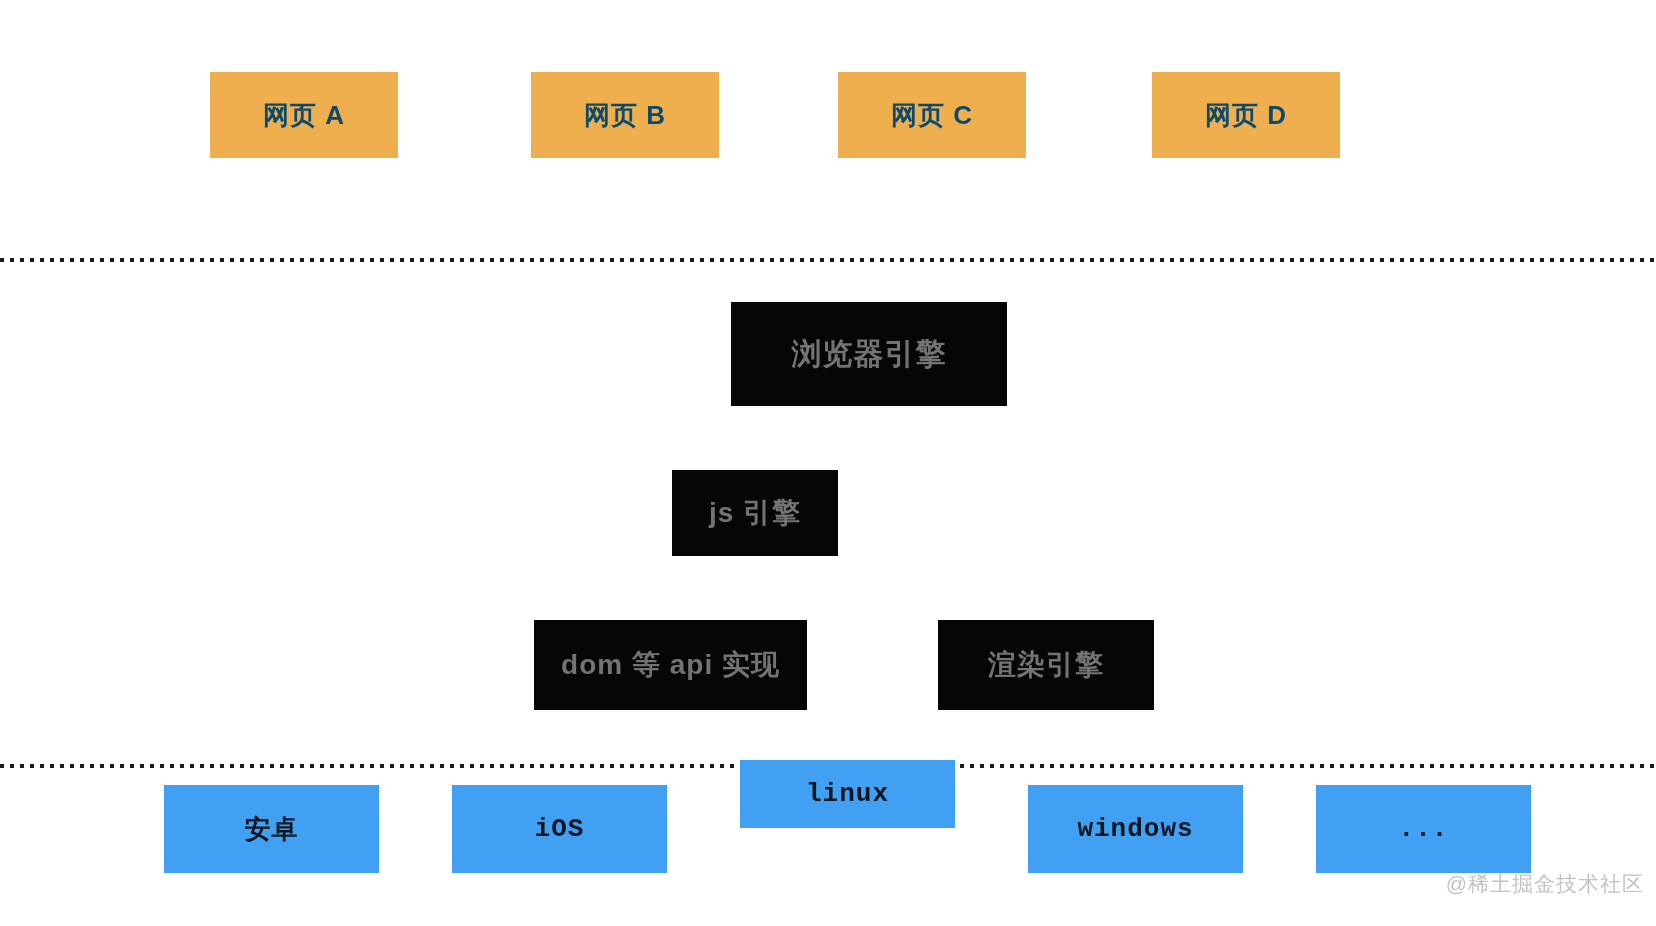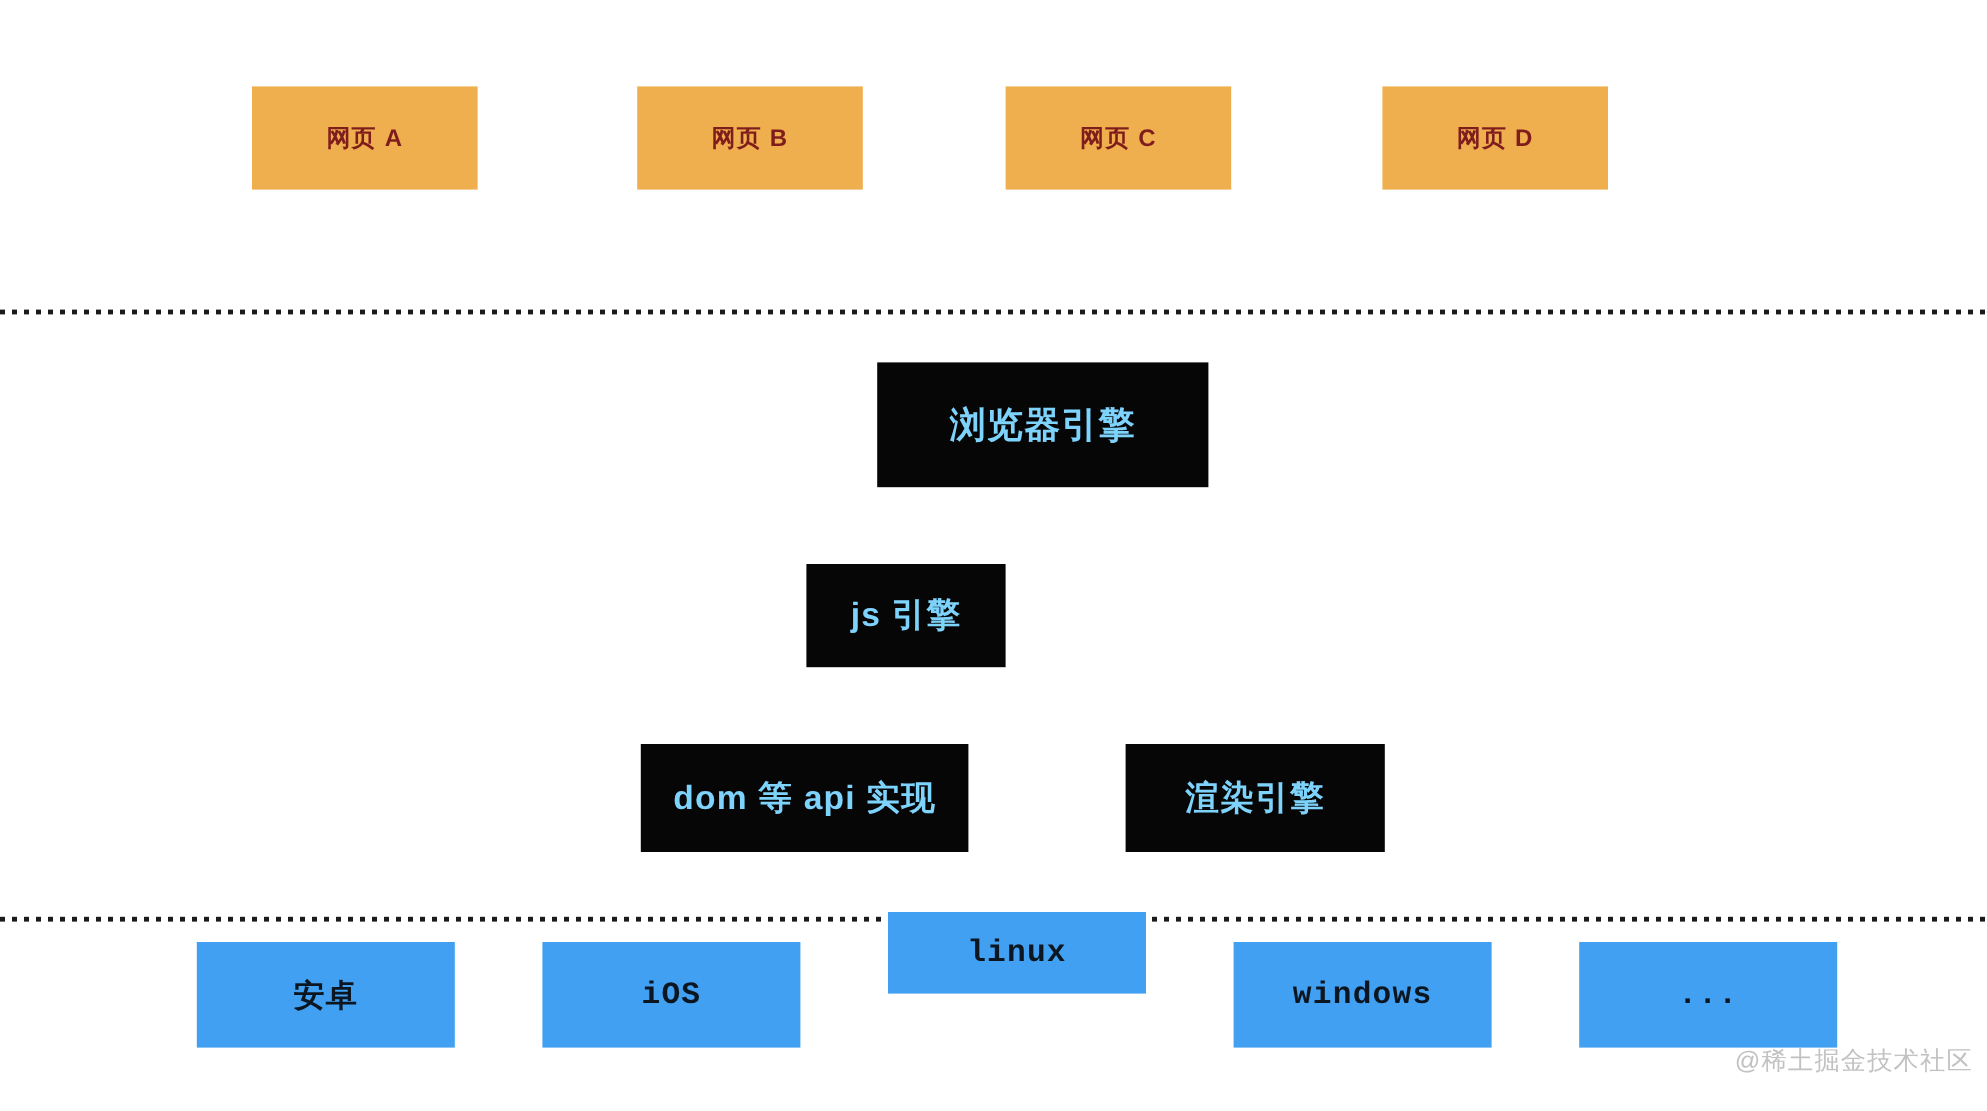--- a/index.html
+++ b/index.html
@@ -13,26 +13,26 @@
   .node{
     position:absolute;
     display:flex;align-items:center;justify-content:center;
     font-weight:700;
     letter-spacing:1px;
     box-sizing:border-box;
     white-space:nowrap;
   }
   .node.orange{
     background:var(--orange,#EFAF4E);
-    color:#7f1d1d;
-    font-size:20px;
+    color:#0c4a6e;
+    font-size:26px;
   }
   .node.black{
     background:var(--black,#060606);
-    color:#7dd3fc;
+    color:#737373;
   }
   .node.blue{
     background:var(--blue,#41A0F1);
     color:#0b1620;
     font-size:26px;
     font-family:Liberation Mono, monospace;
   }
   .dotted{
     position:absolute;left:0;width:100%;height:4px;
     background:repeating-linear-gradient(to right,var(--dot,#1a1a1a) 0 4px,transparent 4px 10px);

